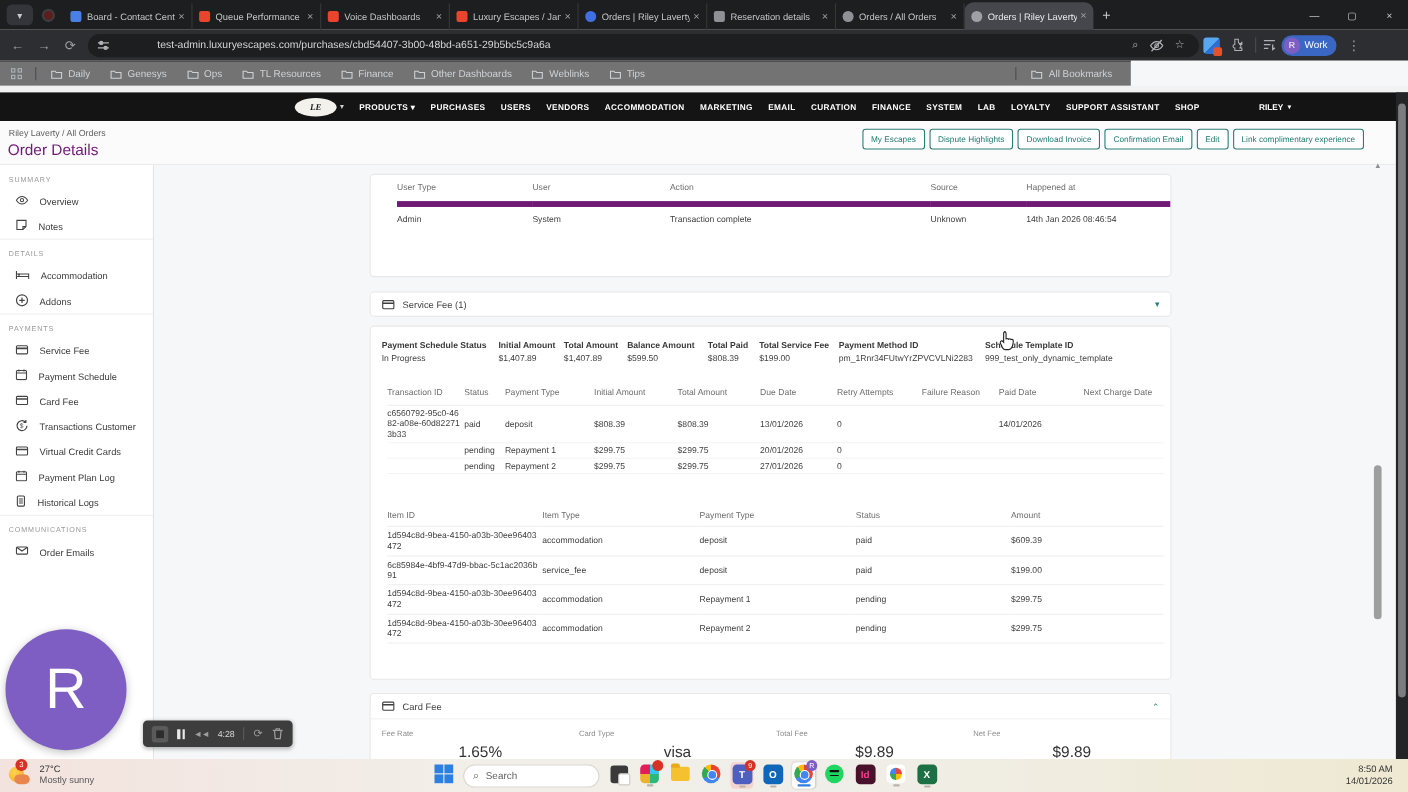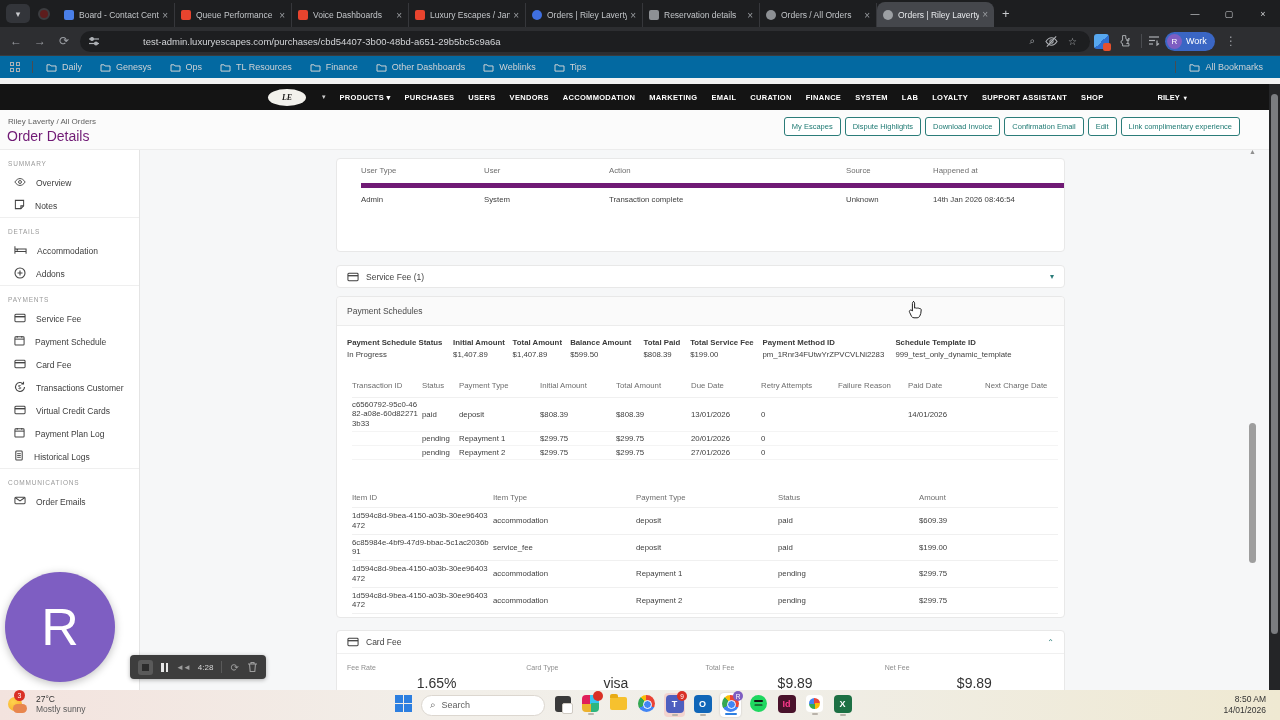--- a/index.html
+++ b/index.html
@@ -36,36 +36,36 @@
   .ext-ic { width:15px; height:15px; border-radius:3px; margin:0 4px; position:relative; }
   .ext-a { background:linear-gradient(135deg,#57a8f0 50%,#2f6fd0 50%); }
   .ext-a::after { content:""; position:absolute; right:-2px; bottom:-2px; width:8px; height:8px;
     background:#e5502e; border-radius:2px; }
   .profile-pill { height:19px; background:#3a66c4; border-radius:10px; display:flex; align-items:center;
     padding:0 8px 0 2px; margin:0 4px; }
   .profile-avatar { width:15px; height:15px; border-radius:50%; background:#7e5ec2; color:#fff;
     font-size:8px; display:flex; align-items:center; justify-content:center; margin-right:4px; }
   .profile-name { color:#fff; font-size:9px; }
 
-  .bookmarksbar { position:absolute; left:0; top:55px; width:1280px; height:23px; background:#0369a1;
+  .bookmarksbar { position:absolute; left:0; top:55px; width:1028px; height:23px; background:#737373;
     display:flex; align-items:center; border-top:1px solid #3a3b3e; }
   .apps-grid { display:grid; grid-template-columns:4px 4px; grid-gap:2px; margin:0 8px 0 10px; }
   .apps-grid span { width:4px; height:4px; border:1px solid #aeb1b5; }
   .bm-divider { width:1px; height:12px; background:#4a4c50; margin:0 4px; }
   .bm-item { display:flex; align-items:center; color:#cfd2d5; font-size:9px; padding:0 9px; }
   .bm-item svg { margin-right:5px; }
   .bm-right { margin-left:auto; display:flex; align-items:center; }
 
   
   .lightgap { position:absolute; left:0; top:78px; width:1280px; height:6px; background:#f2f2f2; }
   .sitenav { position:absolute; left:0; top:84px; width:1280px; height:26px; background:#141414;
     display:flex; align-items:center; }
   .le-logo { width:38px; height:17px; border-radius:50%; background:#f2f1ec; color:#191919;
     font-size:8px; font-style:italic; font-weight:bold; display:flex; align-items:center; justify-content:center;
-    margin-left:268px; margin-right:16px; font-family:"Liberation Serif", serif; }
+    margin-left:268px; margin-right:3px; font-family:"Liberation Serif", serif; }
   .sn-chev { color:#cfcfcf; font-size:7px; margin-right:14px; }
   .sn-item { color:#fff; font-size:7.5px; font-weight:bold; letter-spacing:.3px; margin-right:14px; white-space:nowrap; }
   .sn-user { color:#fff; font-size:7.5px; font-weight:bold; margin-left:40px; display:flex; align-items:center; gap:4px; }
 
   
   .pageheader { position:absolute; left:0; top:110px; width:1280px; height:40px; background:#fbfbfb;
     border-bottom:1px solid #ececec; }
   .breadcrumb { position:absolute; left:8px; top:7px; font-size:8px; color:#5f5f5f; }
   .page-title { position:absolute; left:7px; top:18px; font-size:14px; color:#701a75; }
   .actions { position:absolute; right:40px; top:7px; display:flex; gap:4px; }
@@ -559,23 +559,20 @@
   <div class="card card-service">
     <svg width="12" height="10" viewBox="0 0 13 10">
       <rect x="1" y="1" width="11" height="8" rx="1" fill="none" stroke="#3f3f3f" stroke-width="1.1"></rect>
       <line x1="1" y1="3.6" x2="12" y2="3.6" stroke="#3f3f3f" stroke-width="1.4"></line>
     </svg>
     <span class="sec-title">Service Fee (1)</span>
     <span class="sec-chev">▾</span>
   </div>
 
   <div class="card card-schedule">
-    <div class="ps-header">
-      <span>Payment Schedules</span>
-    </div>
     <div class="ps-summary">
         <div class="ps-field ps-f1">
           <div class="lbl">Payment Schedule Status</div>
           <div class="val">In Progress</div>
         </div>
         <div class="ps-field ps-f2">
           <div class="lbl">Initial Amount</div>
           <div class="val">$1,407.89</div>
         </div>
         <div class="ps-field ps-f3">

